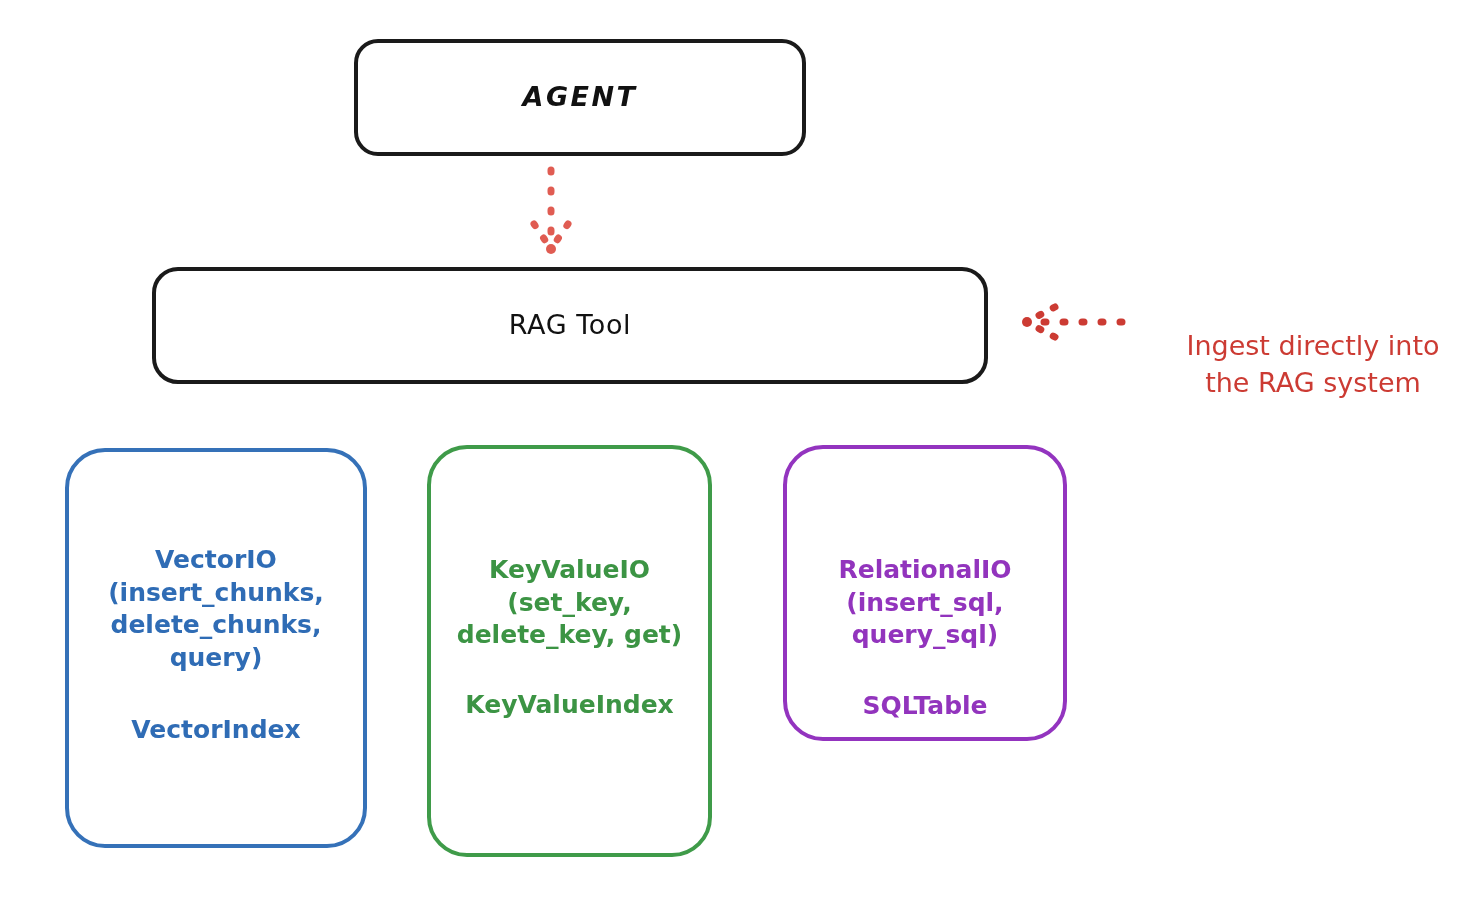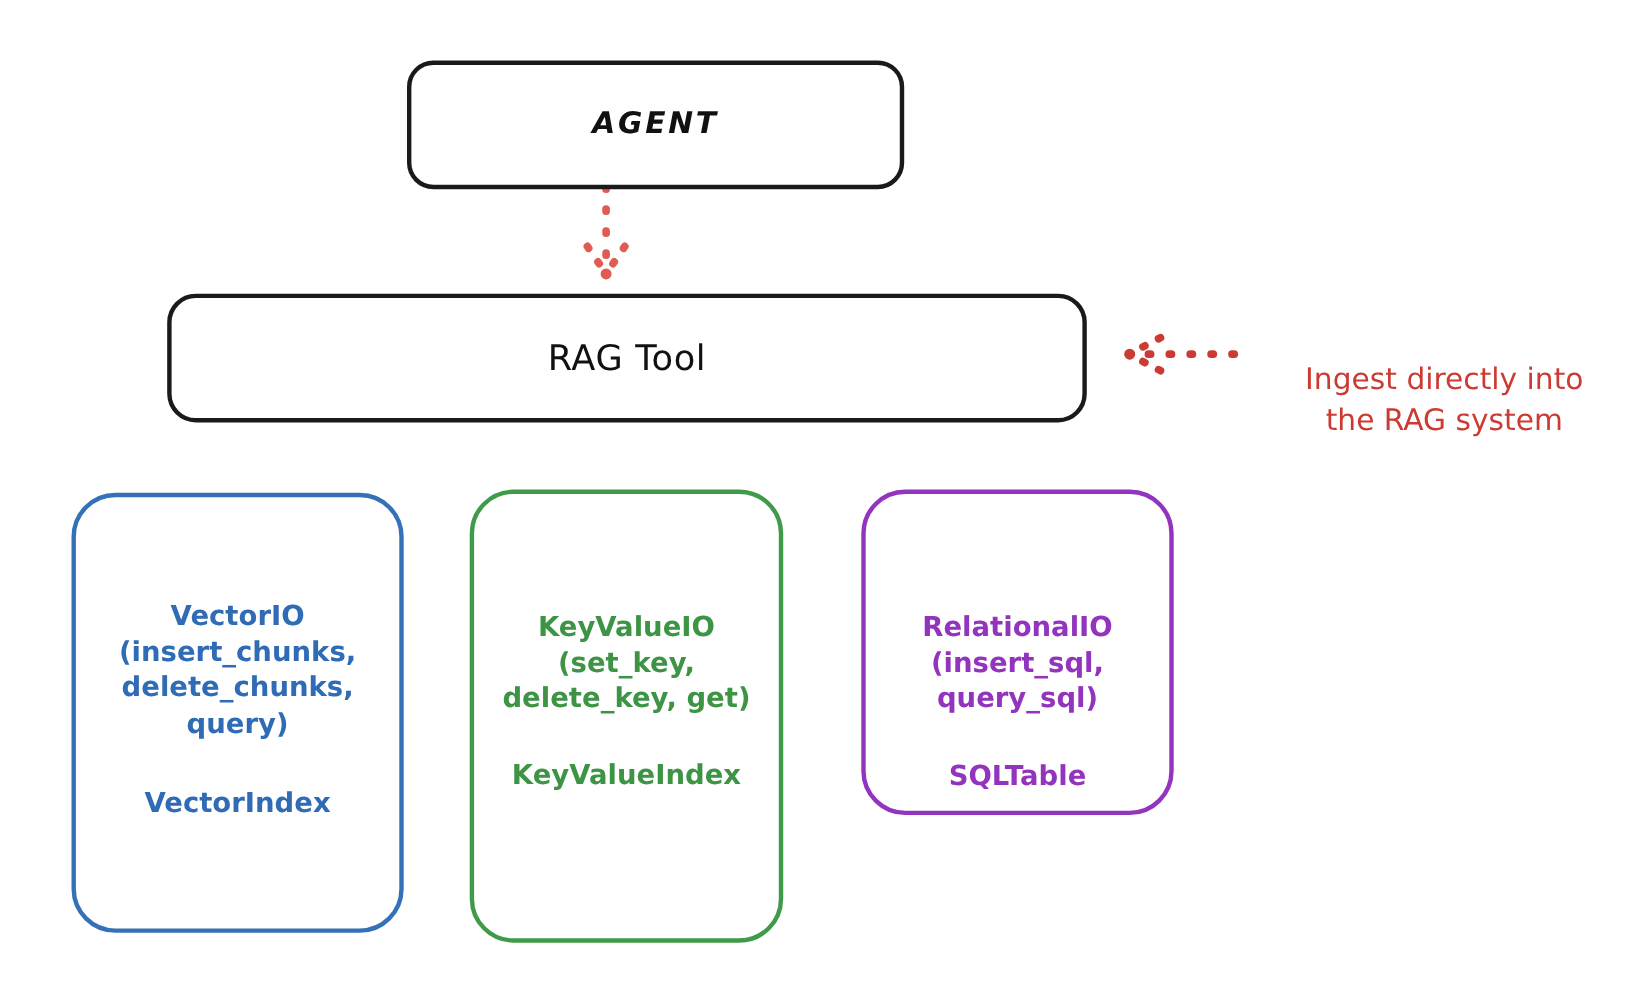--- a/index.html
+++ b/index.html
@@ -28,26 +28,25 @@
   }
   .node-label {
     display: block;
     white-space: pre-line;
     line-height: 1.28;
   }
 
   
   #agent-node {
     left: 354px;
-    top: 55px;
+    top: 39px;
     width: 452px;
     height: 117px;
     border: 4px solid #1a1a1a;
     border-radius: 24px;
-    margin-left: 16px;
   }
   #agent-node .node-label {
     font-family: "DejaVu Sans", sans-serif;
     font-size: 27px;
     font-style: italic;
     font-weight: 600;
     letter-spacing: 2.5px;
     color: #111111;
   }
 
@@ -55,21 +54,21 @@
   #rag-tool-node {
     left: 152px;
     top: 267px;
     width: 836px;
     height: 117px;
     border: 4px solid #1a1a1a;
     border-radius: 26px;
   }
   #rag-tool-node .node-label {
     font-family: "DejaVu Sans", sans-serif;
-    font-size: 32px;
+    font-size: 27px;
     font-weight: 500;
     letter-spacing: 0.6px;
     color: #111111;
   }
 
   
   .provider-node {
     border-width: 4px;
     border-style: solid;
     border-radius: 40px;

